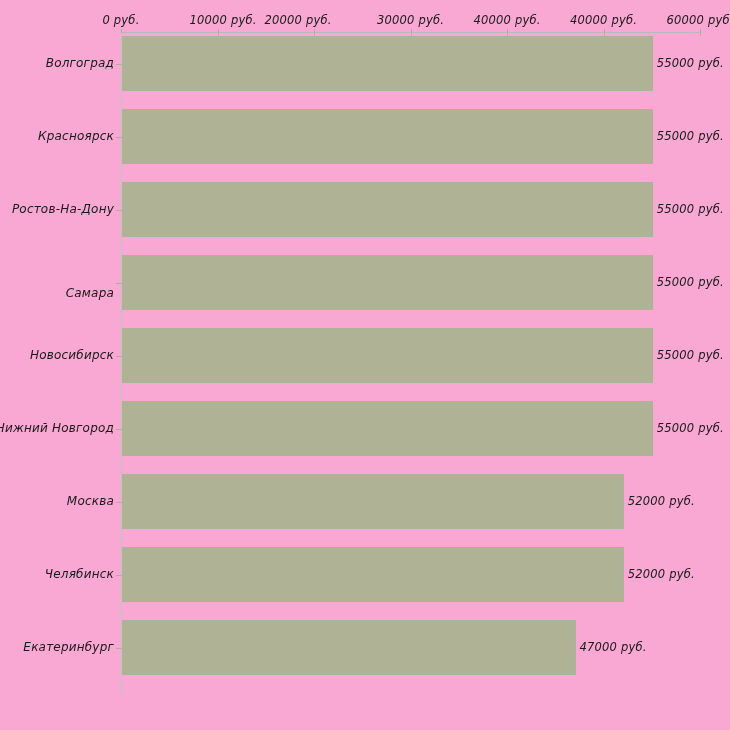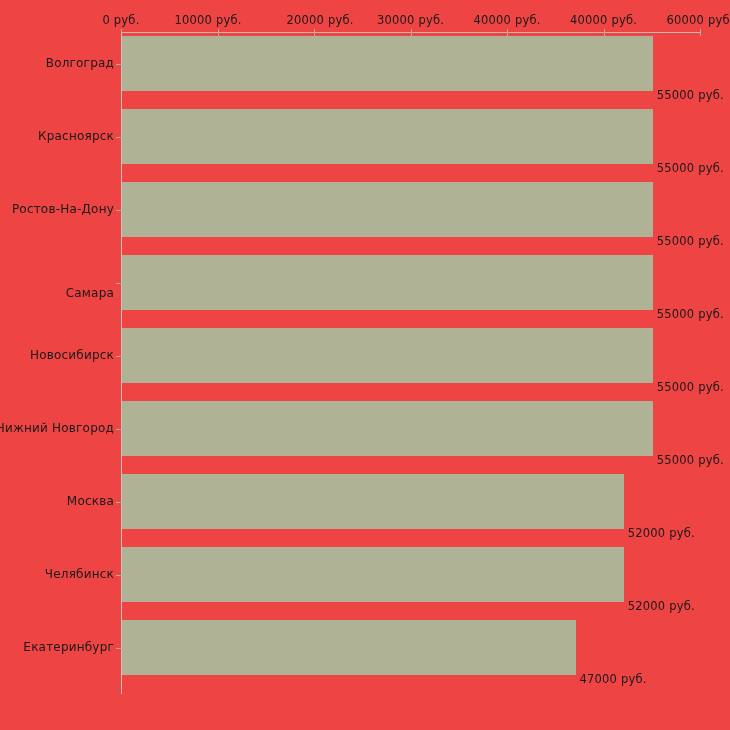--- a/index.html
+++ b/index.html
@@ -12,21 +12,22 @@
     height: 730px;
     font-family: "DejaVu Sans", sans-serif;
     color: #1a1a1a;
     overflow: hidden;
   }
 
   #chart-root {
     position: relative;
     width: 730px;
     height: 730px;
-    background: #ef4444;
+    background: #f9a8d4;
+    font-style: italic;
   }
 
   
   #x-axis {
     position: absolute;
     left: 0;
     top: 0;
     width: 730px;
     height: 36px;
   }
@@ -90,21 +91,20 @@
     left: 122px;
     top: 0;
     background: #afb294;
   }
   .bar-value {
     position: absolute;
     white-space: nowrap;
     font-size: 11.5px;
     color: #1a1a1a;
     letter-spacing: 0.2px;
-    margin-top: 32px;
   }
   .cat-label {
     position: absolute;
     right: 616px;   
     white-space: nowrap;
     text-align: right;
     font-size: 12px;
     color: #1a1a1a;
     letter-spacing: 0.2px;
   }
@@ -112,23 +112,23 @@
 </head>
 <body>
 
 <div id="chart-root">
 
   <div id="x-axis">
     <div class="axis-line"></div>
   <div class="x-tick" style="left: 121px;"></div>
       <div class="x-tick-label" style="left: 121px;">0 руб.</div>
       <div class="x-tick" style="left: 217.5px;"></div>
-      <div class="x-tick-label" style="left: 208px;">10000 руб.</div>
+      <div class="x-tick-label" style="left: 223px;">10000 руб.</div>
       <div class="x-tick" style="left: 314px;"></div>
-      <div class="x-tick-label" style="left: 320px;">20000 руб.</div>
+      <div class="x-tick-label" style="left: 298px;">20000 руб.</div>
       <div class="x-tick" style="left: 410.5px;"></div>
       <div class="x-tick-label" style="left: 410.5px;">30000 руб.</div>
       <div class="x-tick" style="left: 507px;"></div>
       <div class="x-tick-label" style="left: 507px;">40000 руб.</div>
       <div class="x-tick" style="left: 603.5px;"></div>
       <div class="x-tick-label" style="left: 603.5px;">40000 руб.</div>
       <div class="x-tick" style="left: 700px;"></div>
       <div class="x-tick-label" style="left: 700px;">60000 руб.</div>
     </div>
 

